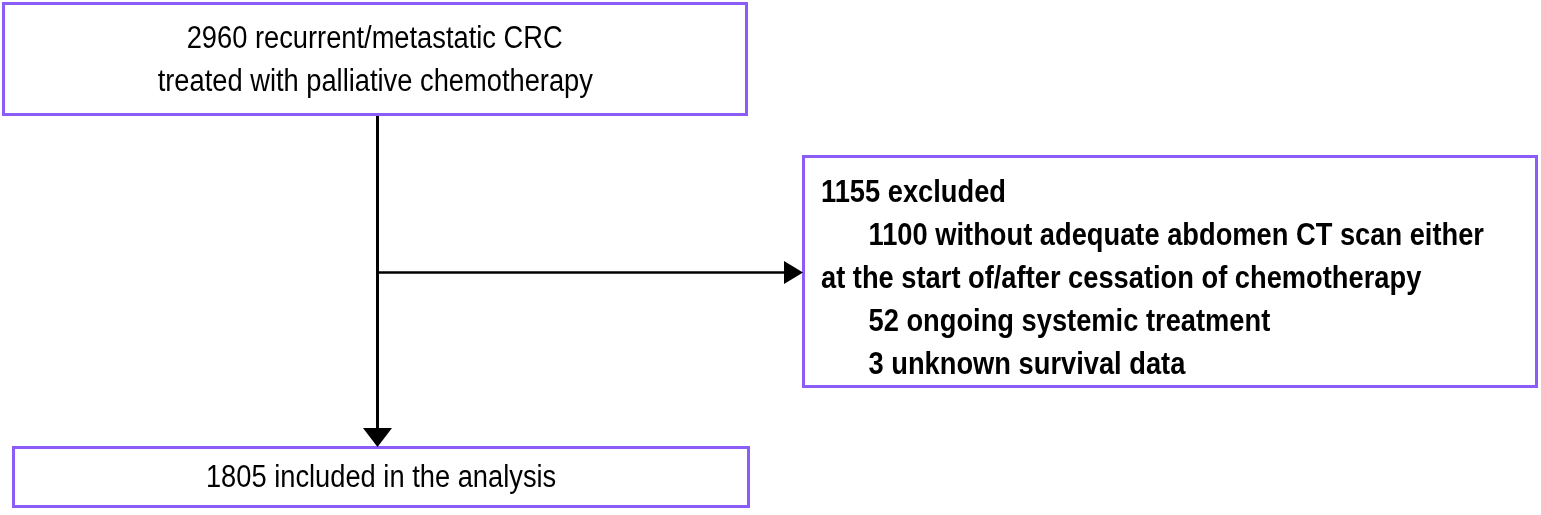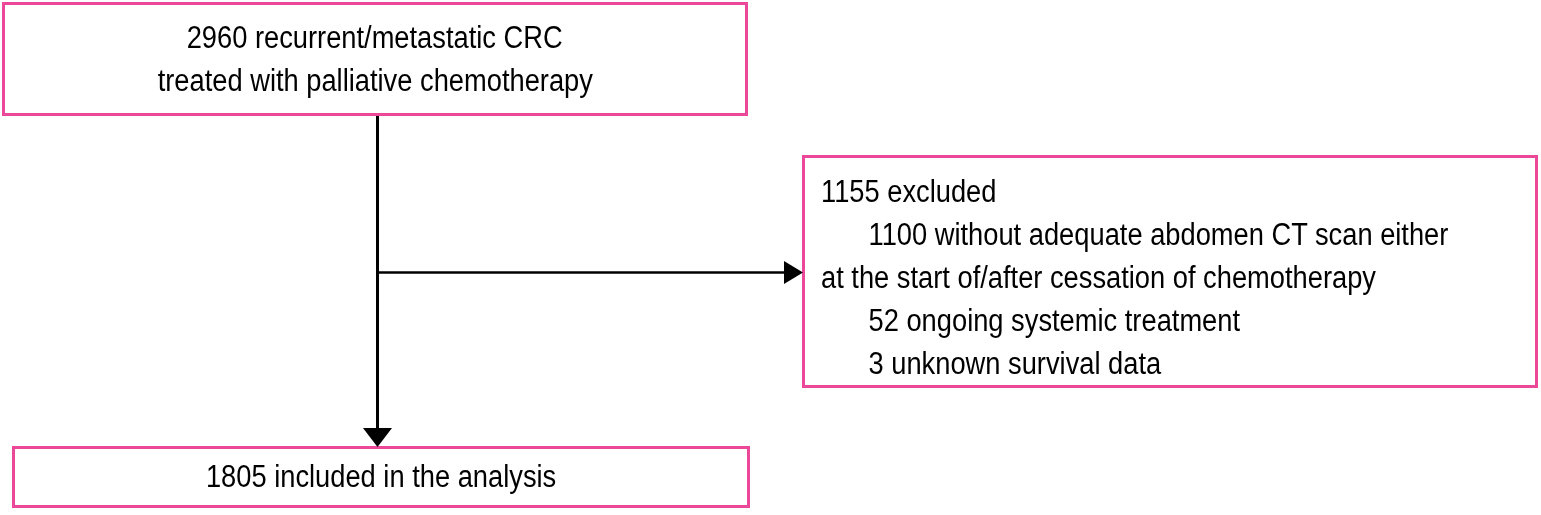--- a/index.html
+++ b/index.html
@@ -14,21 +14,21 @@
   #flowchart {
     position: relative;
     width: 1541px;
     height: 515px;
     background: #ffffff;
     overflow: hidden;
   }
   .node-box {
     position: absolute;
     box-sizing: border-box;
-    border: 3px solid #ec4899;
+    border: 3px solid #8b5cf6;
     background: #ffffff;
     display: flex;
     flex-direction: column;
     justify-content: center;
   }
   
   #box-source {
     left: 2px;
     top: 2px;
     width: 746px;
@@ -45,20 +45,21 @@
   }
   
   #box-excluded {
     left: 802px;
     top: 155px;
     width: 736px;
     height: 233px;
     align-items: flex-start;
     padding: 12px 0 12px 16px;
     justify-content: flex-start;
+    font-weight: bold;
   }
   #box-excluded .line {
     font-size: 31px;
     line-height: 43px;
     text-align: left;
     white-space: nowrap;
     transform: scaleX(0.88);
     transform-origin: left center;
   }
   #box-excluded .line.indent {

